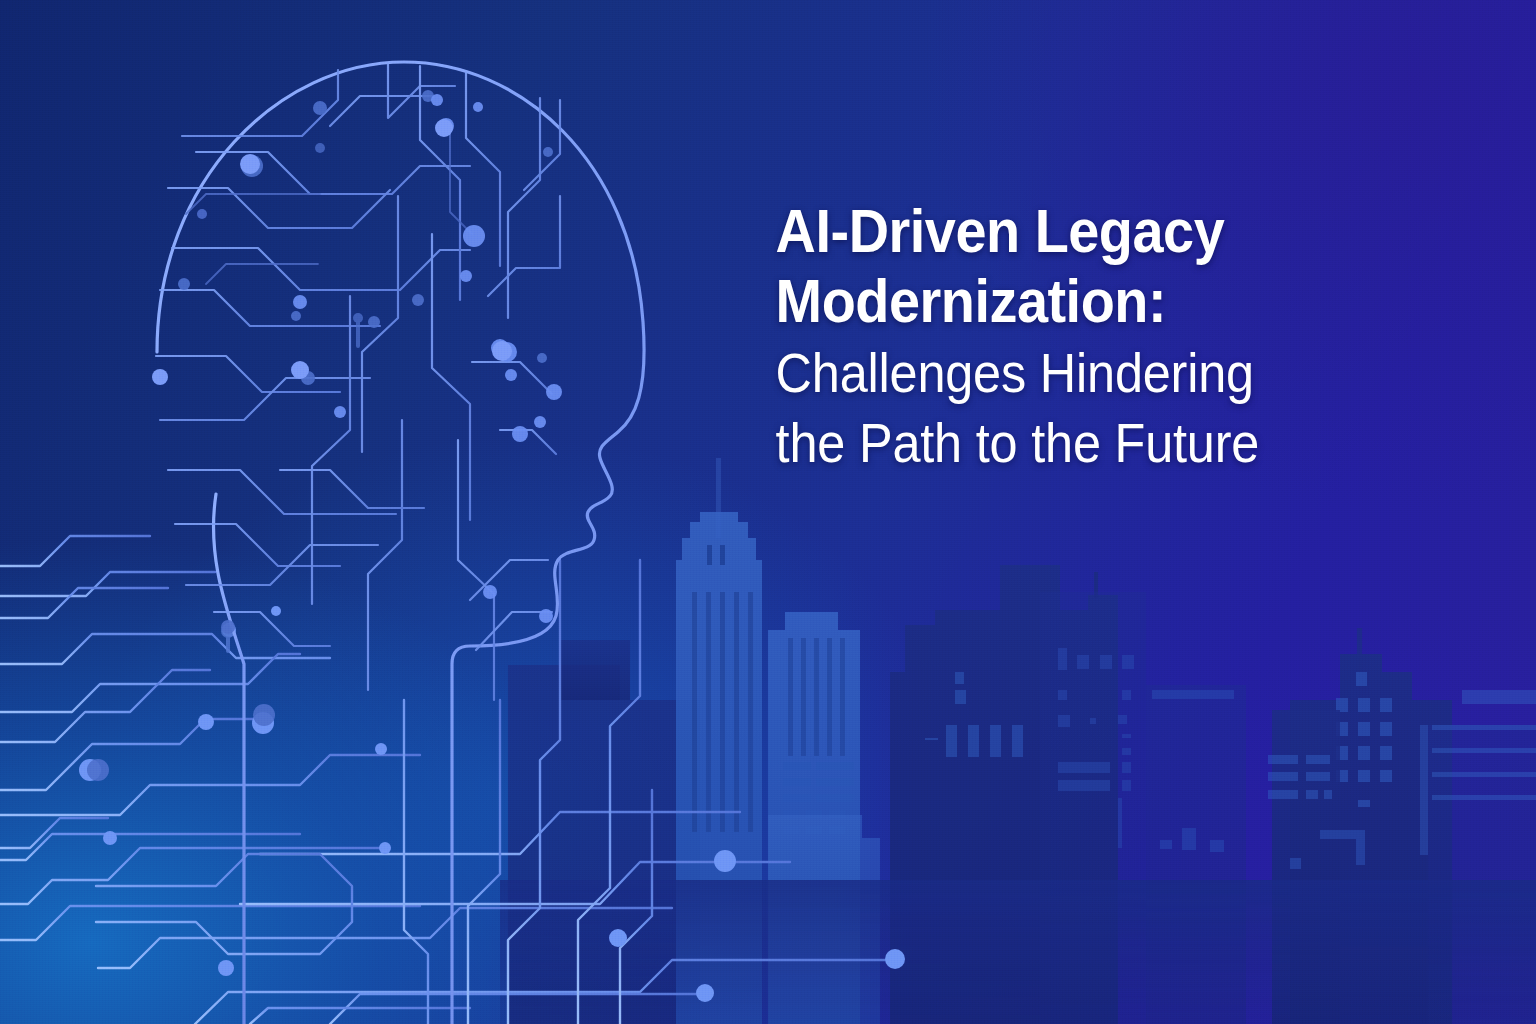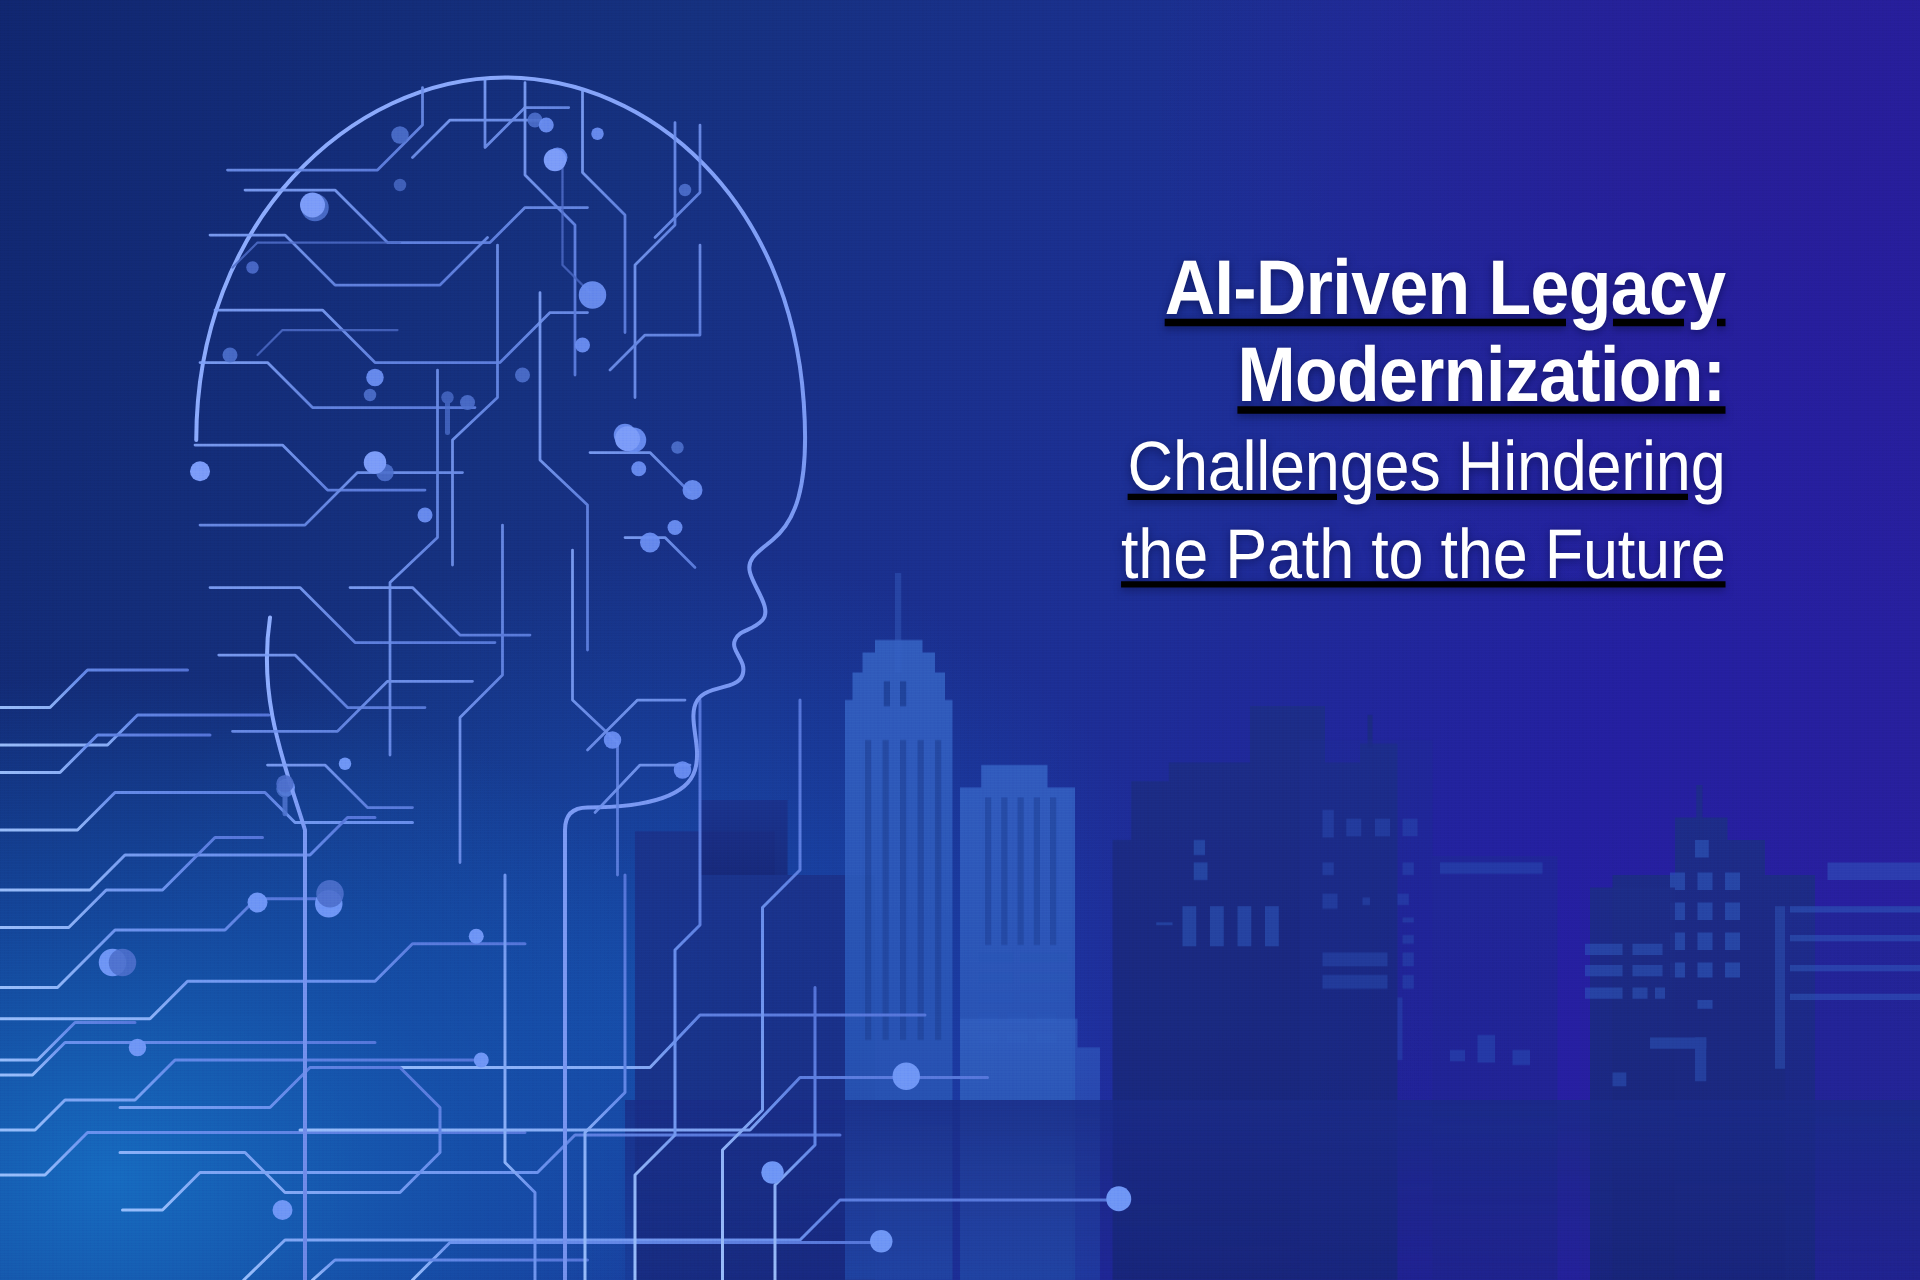--- a/index.html
+++ b/index.html
@@ -39,23 +39,22 @@
     mix-blend-mode:overlay;
   }
 
   .layer{position:absolute;inset:0;}
   svg.layer{display:block;}
 
   
   #title-block{
     position:absolute;
     left:742px; top:196px; width:672px;
-    text-align:right;
+    text-align:left;
     z-index:40;
-    text-decoration:underline;
   }
   .t-main{
     color:#ffffff;
     font-family:"Liberation Sans", sans-serif;
     font-weight:bold;
     font-size:62px;
     line-height:70px;
     letter-spacing:-0.5px;
     transform:scaleX(.9);
     transform-origin:50% 50%;

